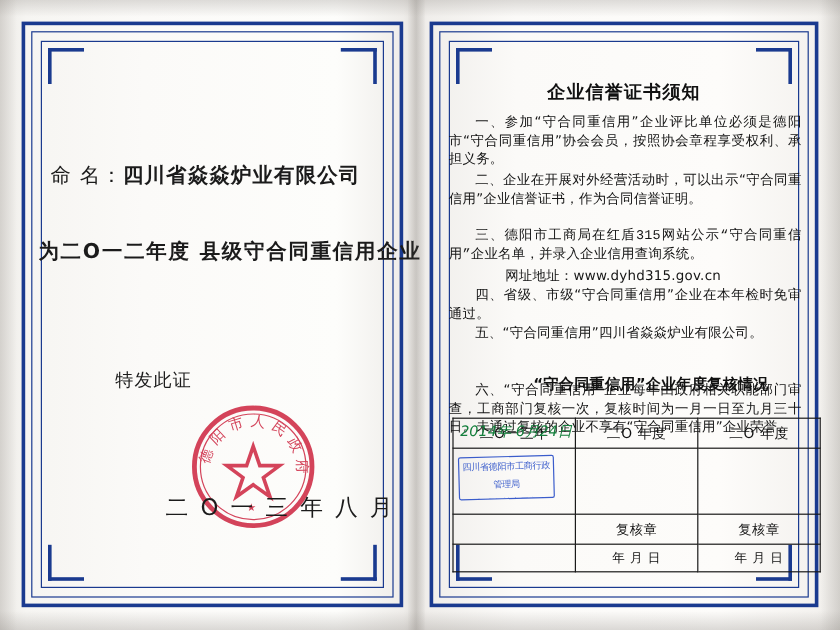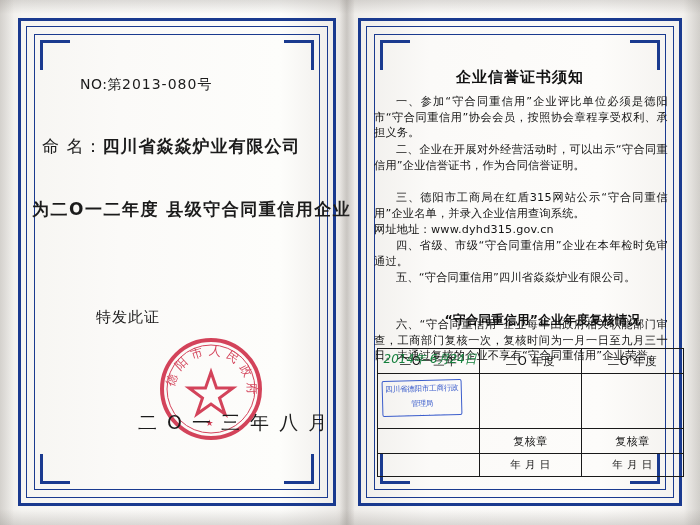--- a/index.html
+++ b/index.html
@@ -114,21 +114,21 @@
     left: 16px;
     width: 294px;
     font-size: 11.2px;
     line-height: 15.5px;
     color: #141414;
     text-align: justify;
     text-justify: inter-ideograph;
     letter-spacing: 0.2px;
   }
   .para .indent { display:block; text-indent: 22px; }
-  .para .noindent { display:block; text-indent: 0; }
+  .para .noindent { display:block; text-indent: 0; padding-left: 47px; }
 
   .section-title {
     position: absolute;
     left: 0; width: 369px;
     top: 294px;
     text-align: center;
     font-size: 12.5px;
     font-weight: bold;
     color: #111;
     letter-spacing: 0.3px;
@@ -191,23 +191,20 @@
 
   <div class="left-page">
     <div class="border-frame" style="left:0;top:0;width:318px;height:488px;"></div>
     <div class="border-frame inner" style="left:8px;top:8px;width:302px;height:472px;"></div>
     <div class="border-frame inner" style="left:16px;top:16px;width:286px;height:456px;"></div>
     <div class="corner tl" style="left:22px;top:22px;"></div>
     <div class="corner tr" style="right:22px;top:22px;"></div>
     <div class="corner bl" style="left:22px;bottom:22px;"></div>
     <div class="corner br" style="right:22px;bottom:22px;"></div>
 
-    <div class="txt no-line">
-      <span>NO:第</span><span class="num">2013-080</span><span>号</span>
-    </div>
 
     <div class="txt name-line">
       <span>命 名：</span><span class="company">四川省焱焱炉业有限公司</span>
     </div>
 
     <div class="txt award-line">为二O一二年度 县级守合同重信用企业</div>
 
     <div class="txt special-line">特发此证</div>
 
     <div class="seal">
@@ -238,21 +235,21 @@
     <div class="corner br" style="right:22px;bottom:22px;"></div>
 
     <div class="right-title">企业信誉证书须知</div>
 
     <div class="para" style="top:76px;">
       <span class="indent">一、参加“守合同重信用”企业评比单位必须是德阳市“守合同重信用”协会会员，按照协会章程享受权利、承担义务。</span>
     </div>
     <div class="para" style="top:124px;">
       <span class="indent">二、企业在开展对外经营活动时，可以出示“守合同重信用”企业信誉证书，作为合同信誉证明。</span>
     </div>
-    <div class="para" style="top:172px;">
+    <div class="para" style="top:172px;font-family:Liberation Mono, monospace;">
       <span class="indent">三、德阳市工商局在红盾315网站公示“守合同重信用”企业名单，并录入企业信用查询系统。</span>
     </div>
     <div class="para" style="top:204px;">
       <span class="noindent">网址地址：www.dyhd315.gov.cn</span>
     </div>
     <div class="para" style="top:220px;">
       <span class="indent">四、省级、市级“守合同重信用”企业在本年检时免审通过。</span>
     </div>
     <div class="para" style="top:252px;">
       <span class="indent">五、“守合同重信用”四川省焱焱炉业有限公司。</span>

